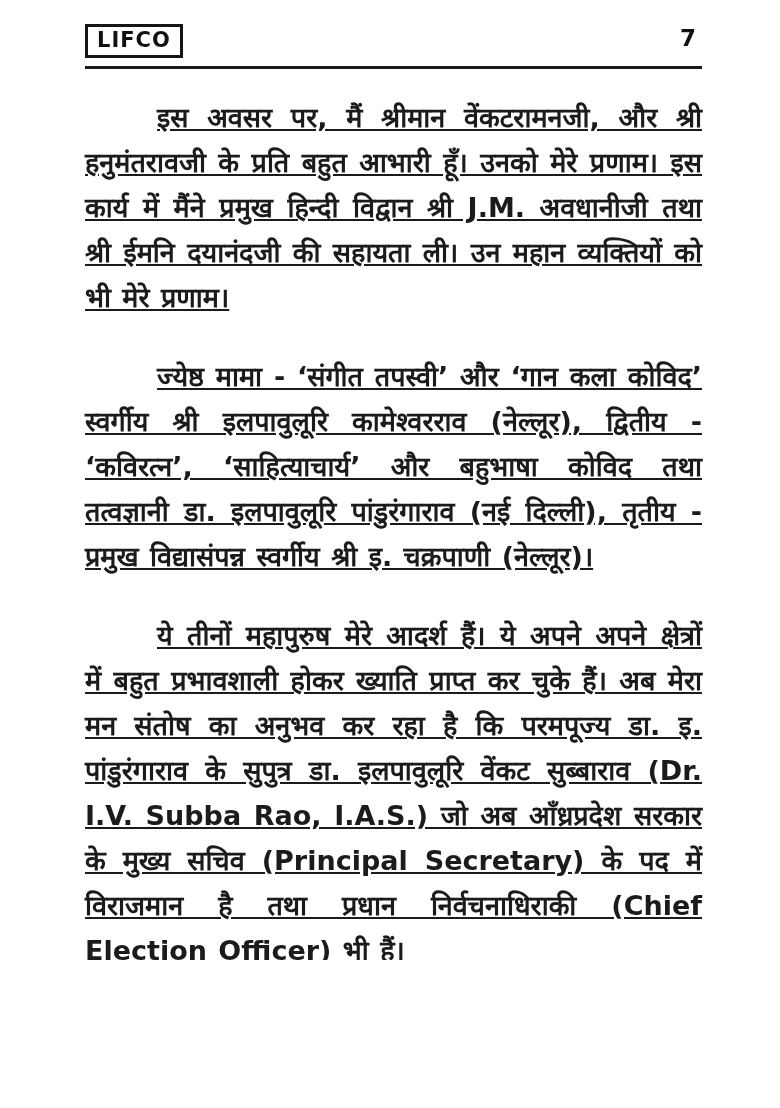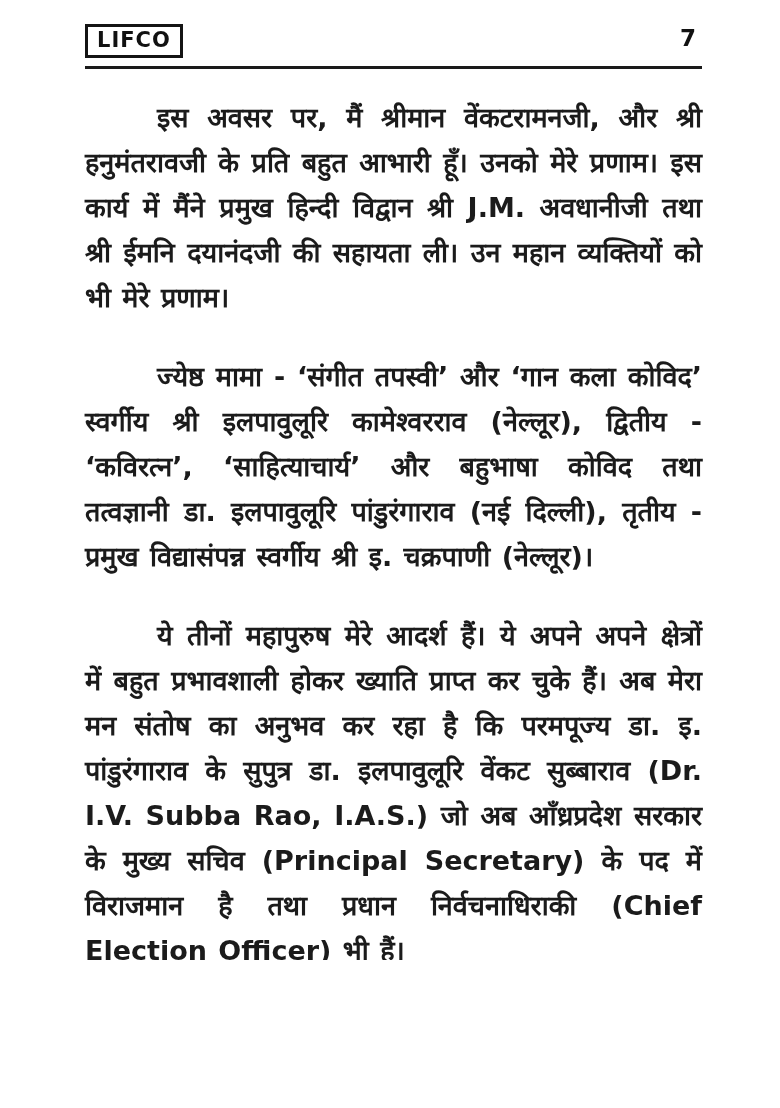--- a/index.html
+++ b/index.html
@@ -50,20 +50,21 @@
   .page-body {
     font-size: 27px;
     line-height: 45px;
     font-weight: 600;
     text-align: justify;
   }
   .para {
     margin: 0 0 34px 0;
     text-indent: 72px;
     word-spacing: 2px;
+    text-decoration: underline;
   }
   .para:last-child {
     margin-bottom: 0;
   }
 </style>
 </head>
 <body>
 
 <div class="page">
 

